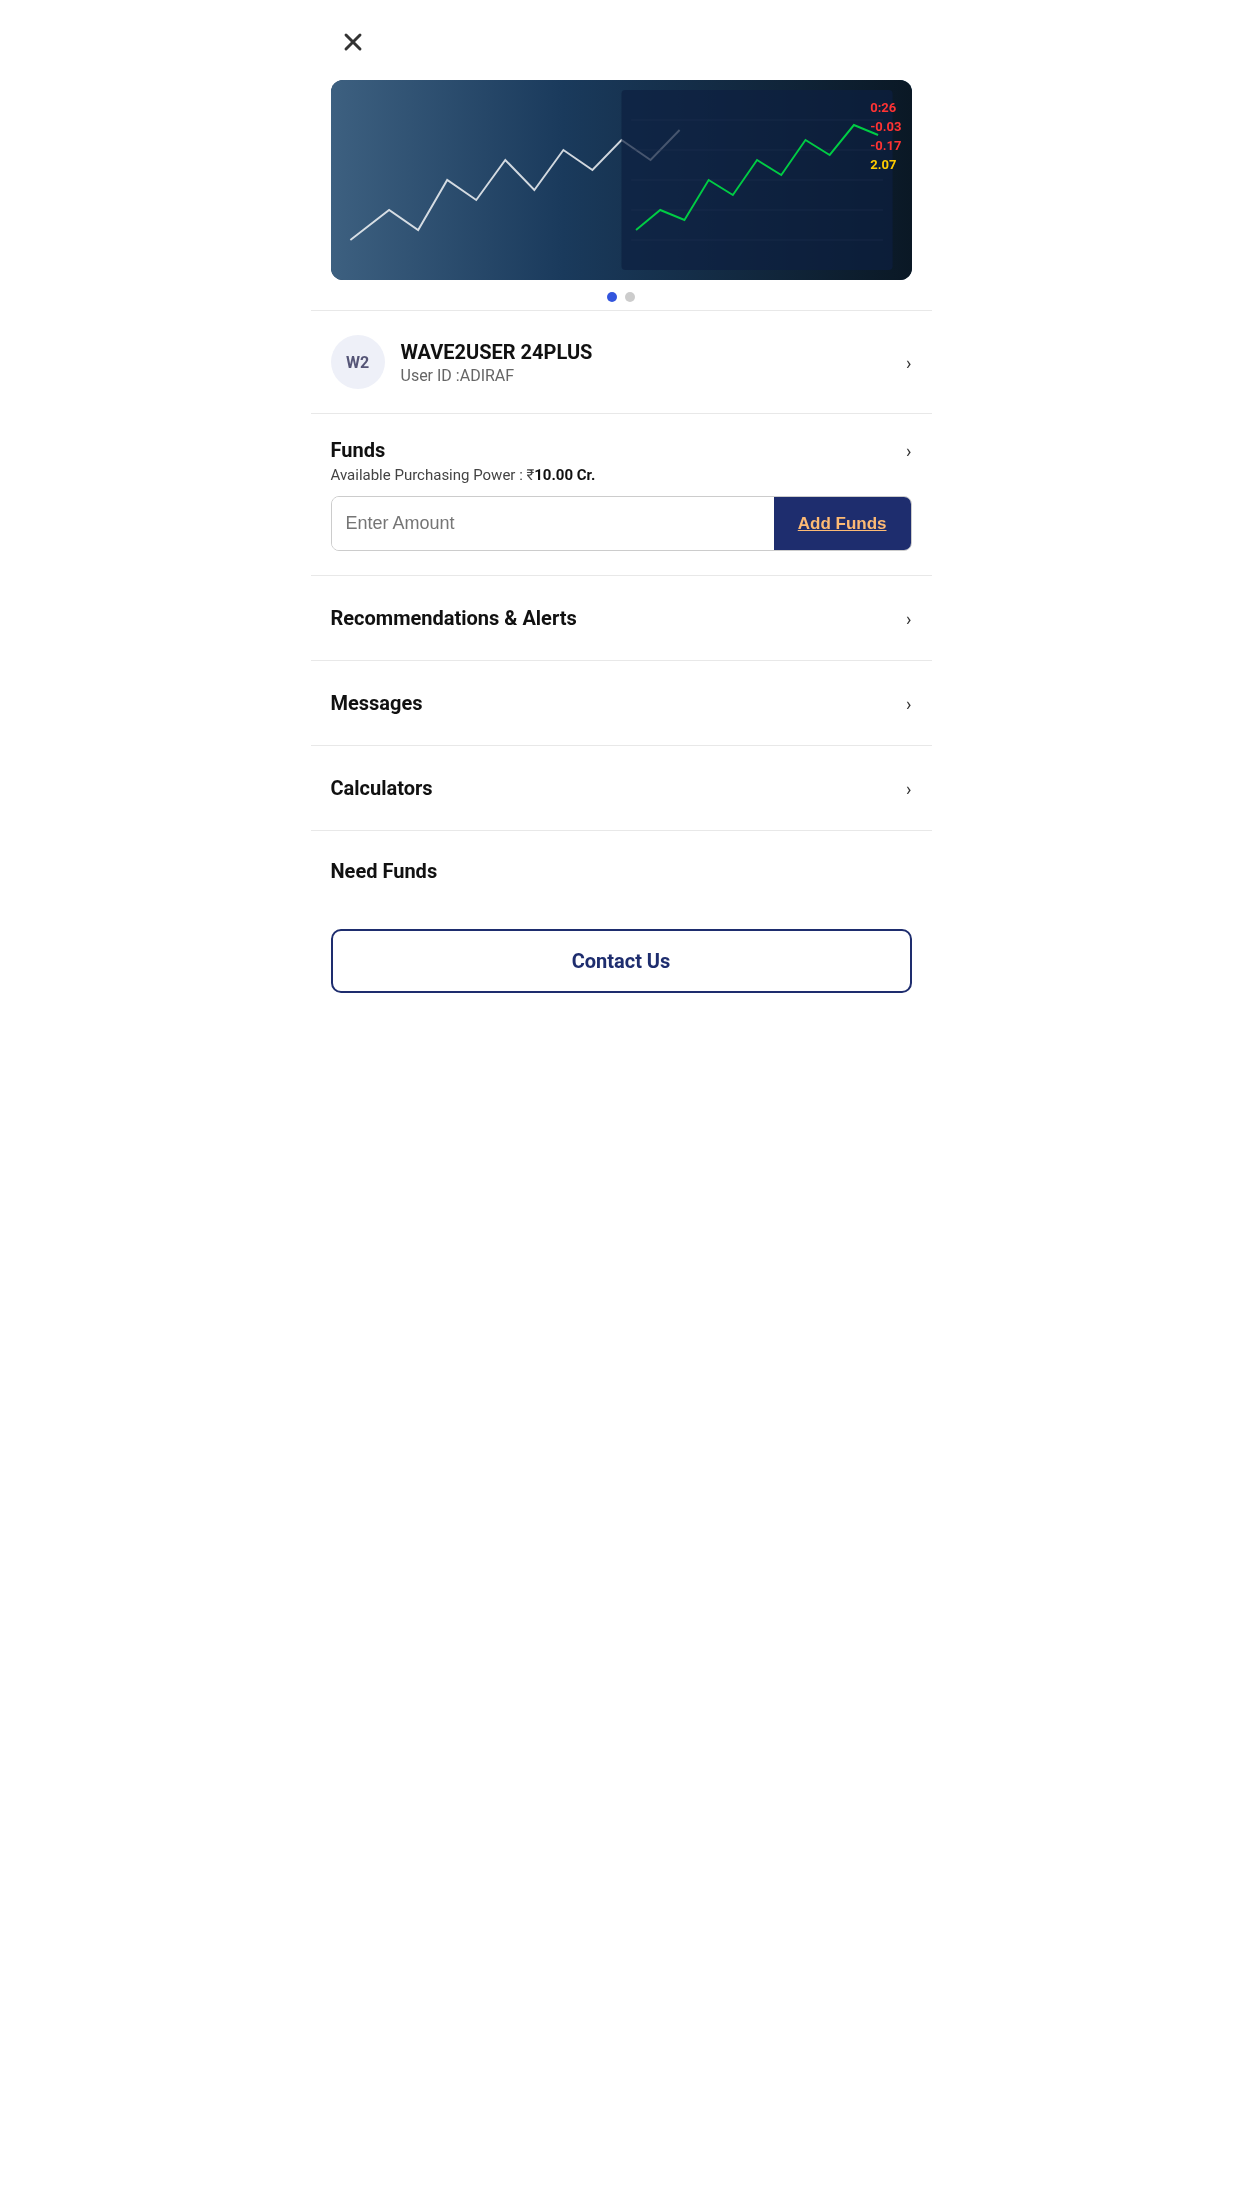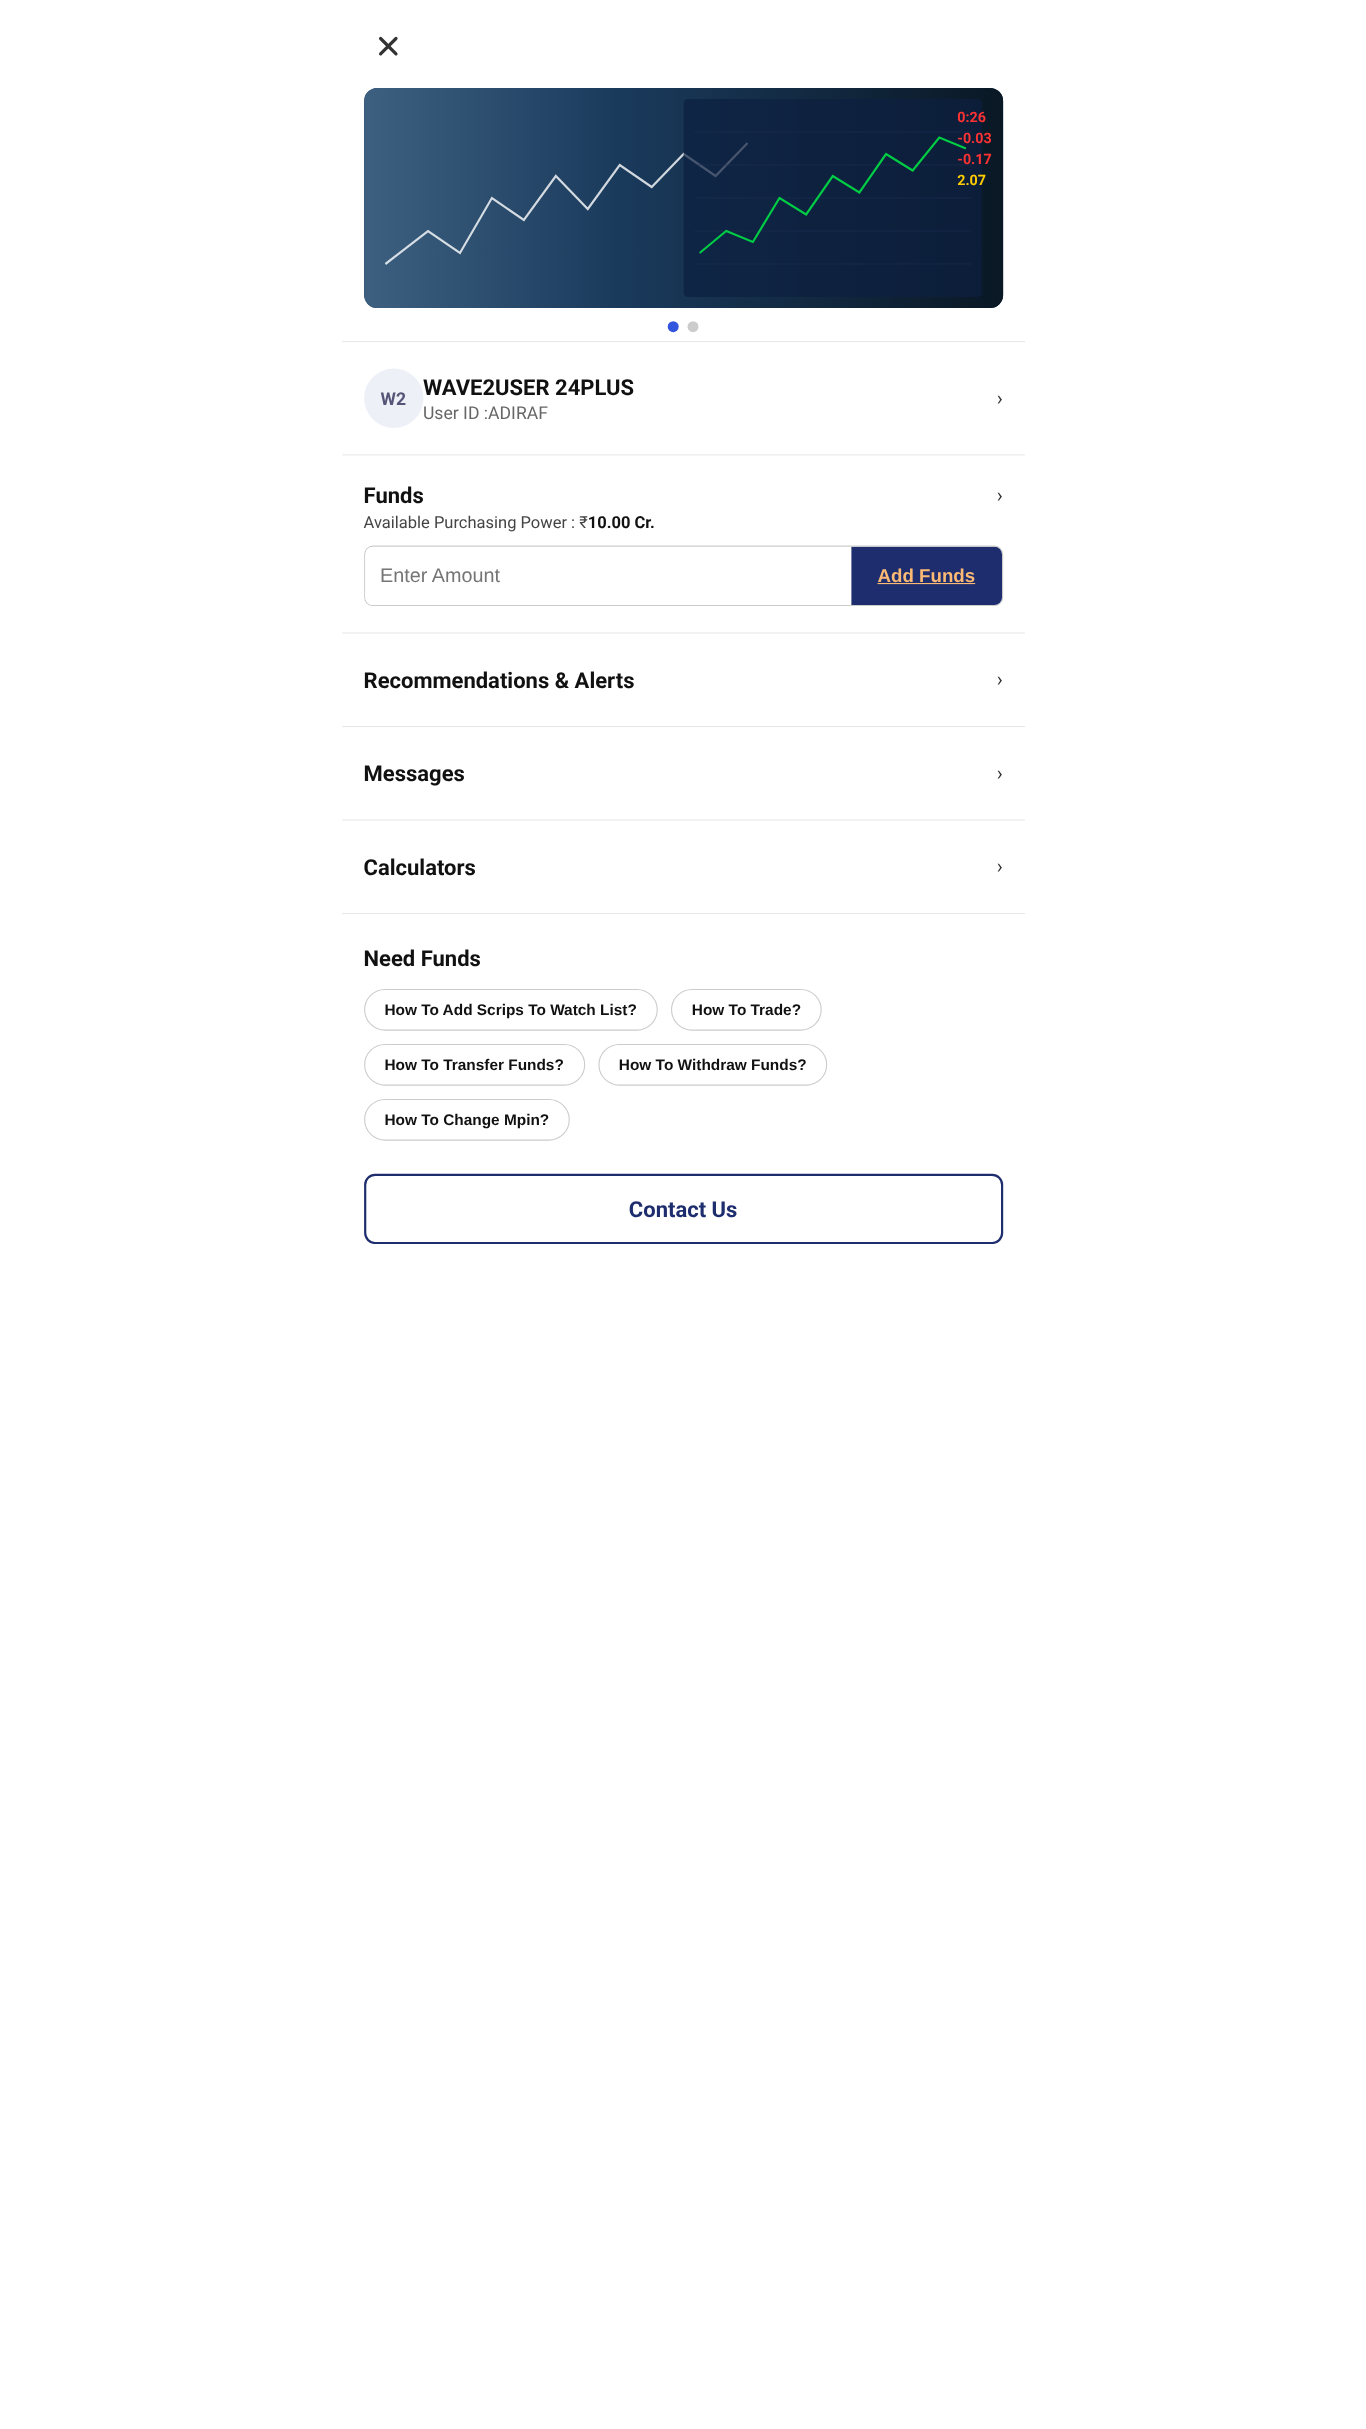--- a/index.html
+++ b/index.html
@@ -122,21 +122,21 @@
       align-items: center;
       justify-content: center;
       font-size: 16px;
       font-weight: bold;
       color: #555577;
       flex-shrink: 0;
     }
 
     .user-info {
       flex: 1;
-      margin-left: 0;
+      margin-left: 16px;
     }
 
     .user-name {
       font-size: 20px;
       font-weight: 700;
       color: #111111;
     }
 
     .user-id {
       font-size: 16px;
@@ -375,24 +375,17 @@
 
 <div class="nav-item">
   <span class="nav-label">Calculators</span>
   <span class="chevron-right">›</span>
 </div>
 
 <div class="divider"></div>
 
 <div class="need-help-section">
   <div class="need-help-title">Need Funds</div>
-  <div class="help-pills">
-    <button class="help-pill">How To Add Scrips To Watch List?</button>
-    <button class="help-pill">How To Trade?</button>
-    <button class="help-pill">How To Transfer Funds?</button>
-    <button class="help-pill">How To Withdraw Funds?</button>
-    <button class="help-pill">How To Change Mpin?</button>
-  </div>
 </div>
 
 <div class="contact-bar">
   <span class="contact-bar-text">Contact Us</span>
 </div>
 
 </body></html>

